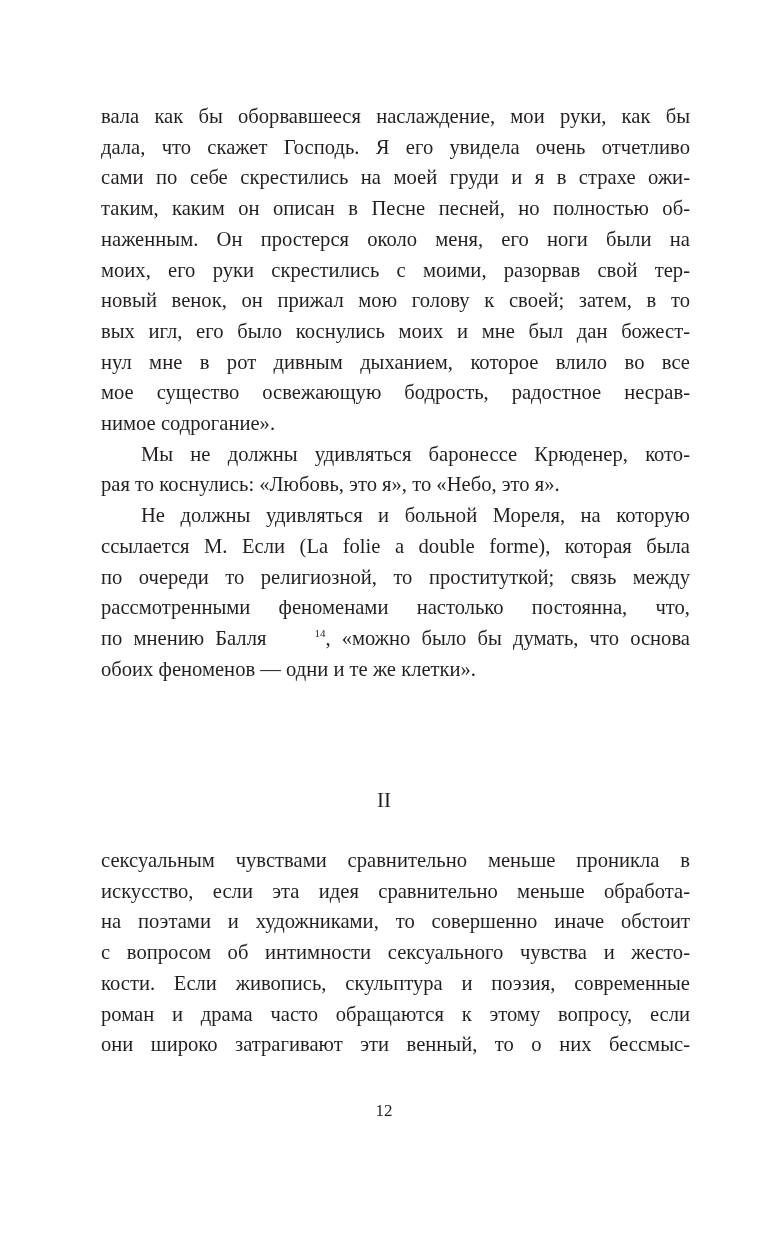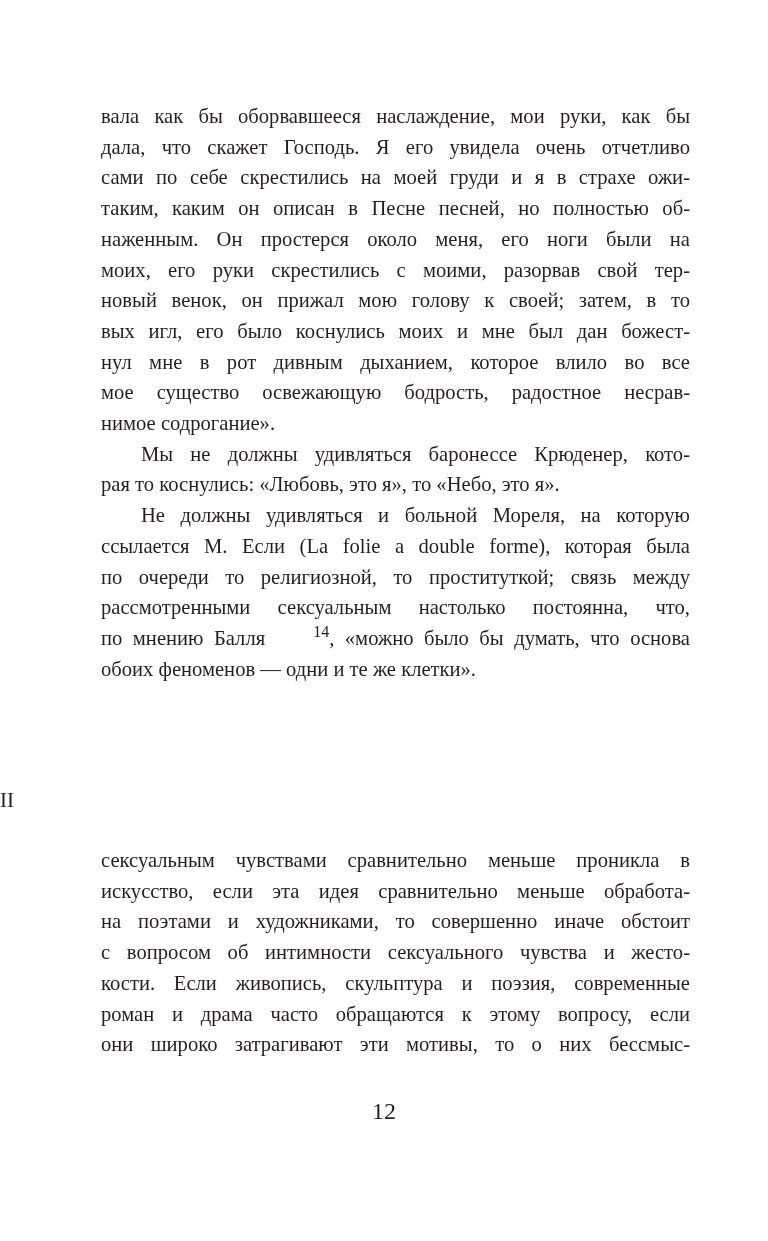--- a/index.html
+++ b/index.html
@@ -39,43 +39,43 @@
       text-align-last: left;
     }
     .para .ln.indent {
       text-indent: 40px;
     }
     .section-heading {
       position: absolute;
       left: 0;
       width: 768px;
       top: 785px;
-      text-align: left;
+      text-align: center;
       font-size: 21px;
       line-height: 30px;
       font-weight: normal;
       margin: 0;
     }
     .sec2 {
       position: absolute;
       left: 101px;
       top: 845px;
       width: 589px;
     }
     .page-number {
       position: absolute;
       left: 0;
       width: 768px;
       top: 1096px;
       text-align: center;
-      font-size: 24px;
+      font-size: 17px;
       line-height: 30px;
     }
     sup {
-      font-size: 16px;
+      font-size: 11px;
       line-height: 0;
       vertical-align: 8px;
       margin-left: 48px;
     }
   </style>
 </head>
 <body>
 
 <div class="page">
   <p class="para">
@@ -92,33 +92,33 @@
     <span class="ln last">нимое содрогание».</span>
   </p>
   <p class="para">
     <span class="ln indent">Мы не должны удивляться баронессе Крюденер, кото-</span>
     <span class="ln last">рая то коснулись: «Любовь, это я», то «Небо, это я».</span>
   </p>
   <p class="para">
     <span class="ln indent">Не должны удивляться и больной Мореля, на которую</span>
     <span class="ln">ссылается М. Если (La folie a double forme), которая была</span>
     <span class="ln">по очереди то религиозной, то проституткой; связь между</span>
-    <span class="ln">рассмотренными сексуальным настолько постоянна, что,</span>
+    <span class="ln">рассмотренными феноменами настолько постоянна, что,</span>
     <span class="ln"><span>по мнению Балля</span><sup>14</sup><span>, «можно было бы думать, что основа</span></span>
     <span class="ln last">обоих феноменов — одни и те же клетки».</span>
   </p>
 </div>
 
 <h2 class="section-heading">II</h2>
 
 <div class="sec2">
   <p class="para">
     <span class="ln">сексуальным чувствами сравнительно меньше проникла в</span>
     <span class="ln">искусство, если эта идея сравнительно меньше обработа-</span>
     <span class="ln">на поэтами и художниками, то совершенно иначе обстоит</span>
     <span class="ln">с вопросом об интимности сексуального чувства и жесто-</span>
     <span class="ln">кости. Если живопись, скульптура и поэзия, современные</span>
     <span class="ln">роман и драма часто обращаются к этому вопросу, если</span>
-    <span class="ln">они широко затрагивают эти мотивы, то о них бессмыс-</span>
+    <span class="ln">они широко затрагивают эти венный, то о них бессмыс-</span>
   </p>
 </div>
 
 <div class="page-number">12</div>
 
 </body></html>

